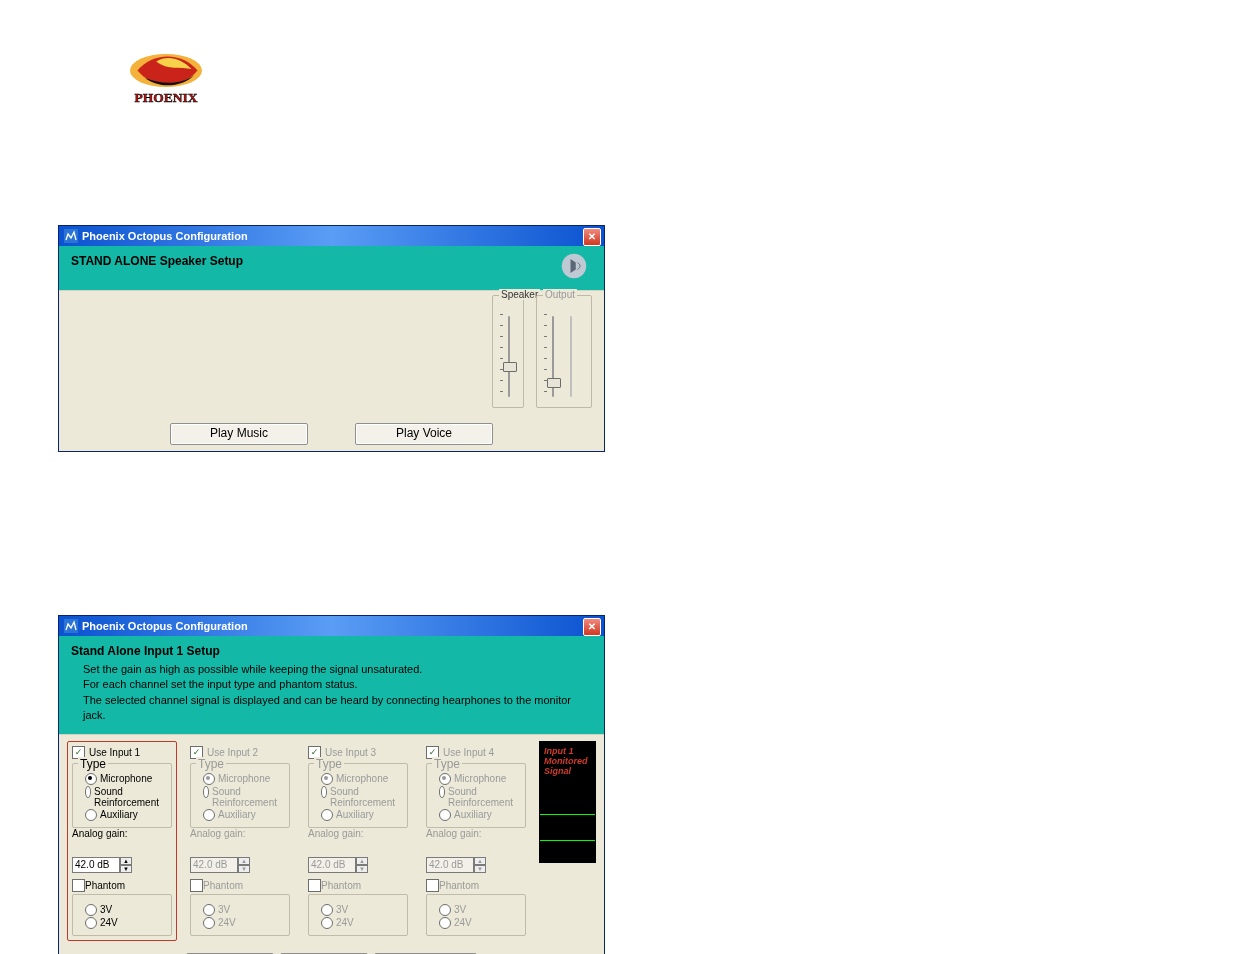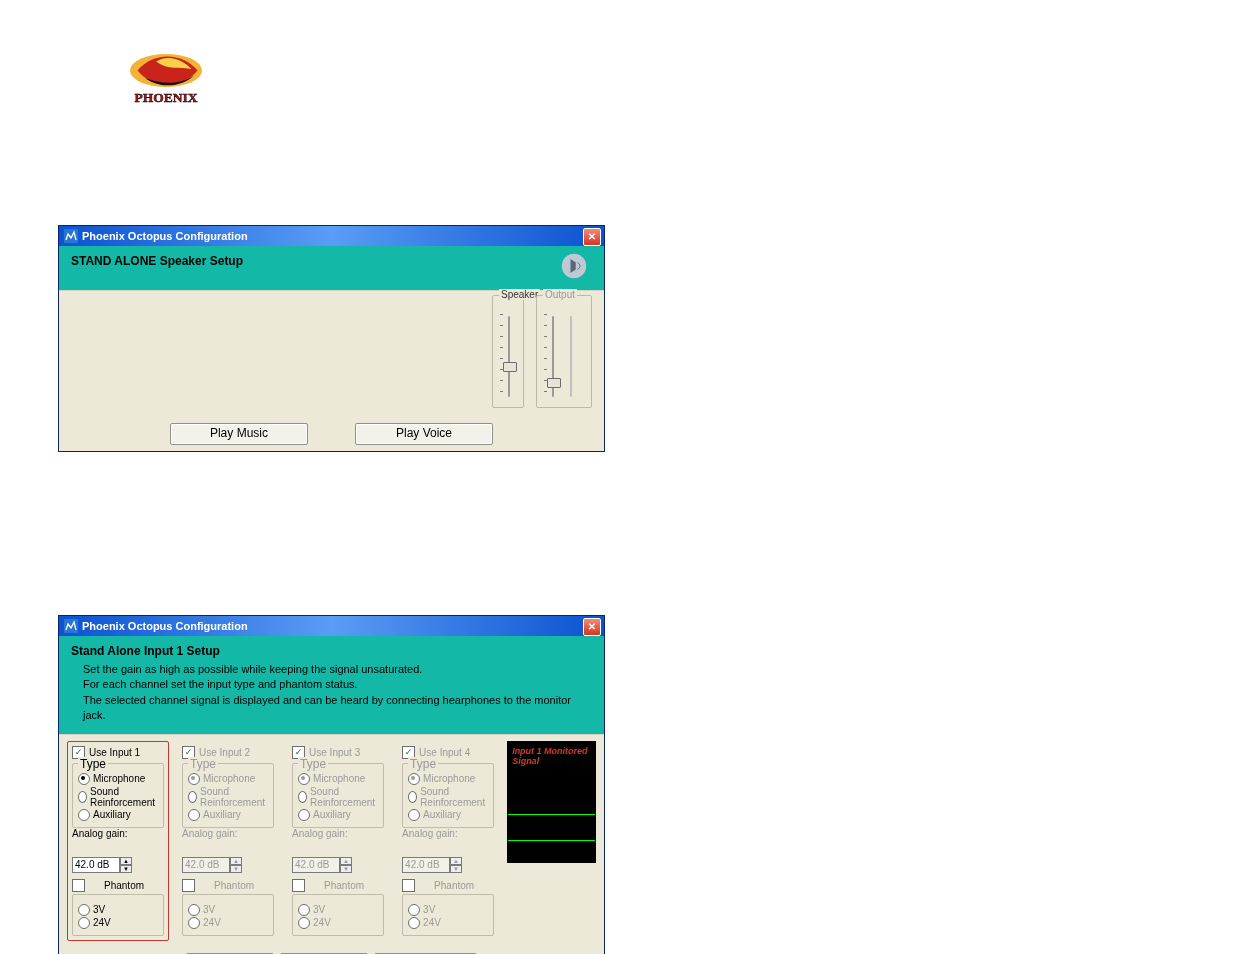--- a/index.html
+++ b/index.html
@@ -67,27 +67,27 @@
   .chcol{width:100px;border:1px solid transparent;padding:4px;border-radius:2px;background:#ece9d8;font-size:10px;color:#000}
   .chcol.active{border:1px solid #c0392b}
   .chcol.disabled{color:#9a9a9a}
   .chk-row{display:flex;align-items:center;gap:4px;margin-bottom:3px}
   .chk{width:11px;height:11px;border:1px solid #6d6d6d;background:#fff;display:inline-flex;align-items:center;justify-content:center;font-size:9px;color:#2a6f2a}
   .fs{border:1px solid #c0bcac;border-radius:2px;padding:8px 5px 5px 5px;position:relative;margin-top:4px}
   .fs .lg{position:absolute;top:-7px;left:5px;background:#ece9d8;padding:0 2px;font-size:12px}
   .radio{width:10px;height:10px;border:1px solid #6d6d6d;border-radius:50%;background:#fff;display:inline-block;position:relative;margin-right:3px;vertical-align:middle}
   .radio.sel::after{content:"";position:absolute;left:2px;top:2px;width:4px;height:4px;border-radius:50%;background:#000}
   .radio.sel.dis::after{background:#9a9a9a}
-  .opt-row{margin:1px 0;display:flex;align-items:center}
+  .opt-row{margin:1px 7px;display:flex;}
   .gain-lbl{}
   .spin{margin-top:18px;display:flex;width:60px}
   .spin input{width:42px;height:14px;border:1px solid #7a7a7a;font-size:10px;padding:0 2px;background:#fff}
   .spin .arrows{display:flex;flex-direction:column;width:14px}
   .spin .arrows span{flex:1;border:1px solid #7a7a7a;background:#eee;font-size:6px;text-align:center;line-height:6px}
-  .chk-phantom{margin-top:6px;display:flex;align-items:center;gap:19px}
+  .chk-phantom{margin-top:6px;display:flex;align-items:center;gap:0}
 
   .scope{width:115px;height:120px;background:#000;border:1px solid #000;position:relative}
   .scope .label{position:absolute;top:4px;left:4px;color:#d03b2a;font-size:9px;font-style:italic;font-weight:bold}
   .scope .line{position:absolute;left:0;right:0;height:1px;background:#0f0}
 
   .mid-row{display:flex;gap:6px;justify-content:center;margin-top:12px}
   .mid-row .btn{min-width:70px}
   .mid-row .btn.dis{color:#9a9a9a}
 </style>
 </head>

